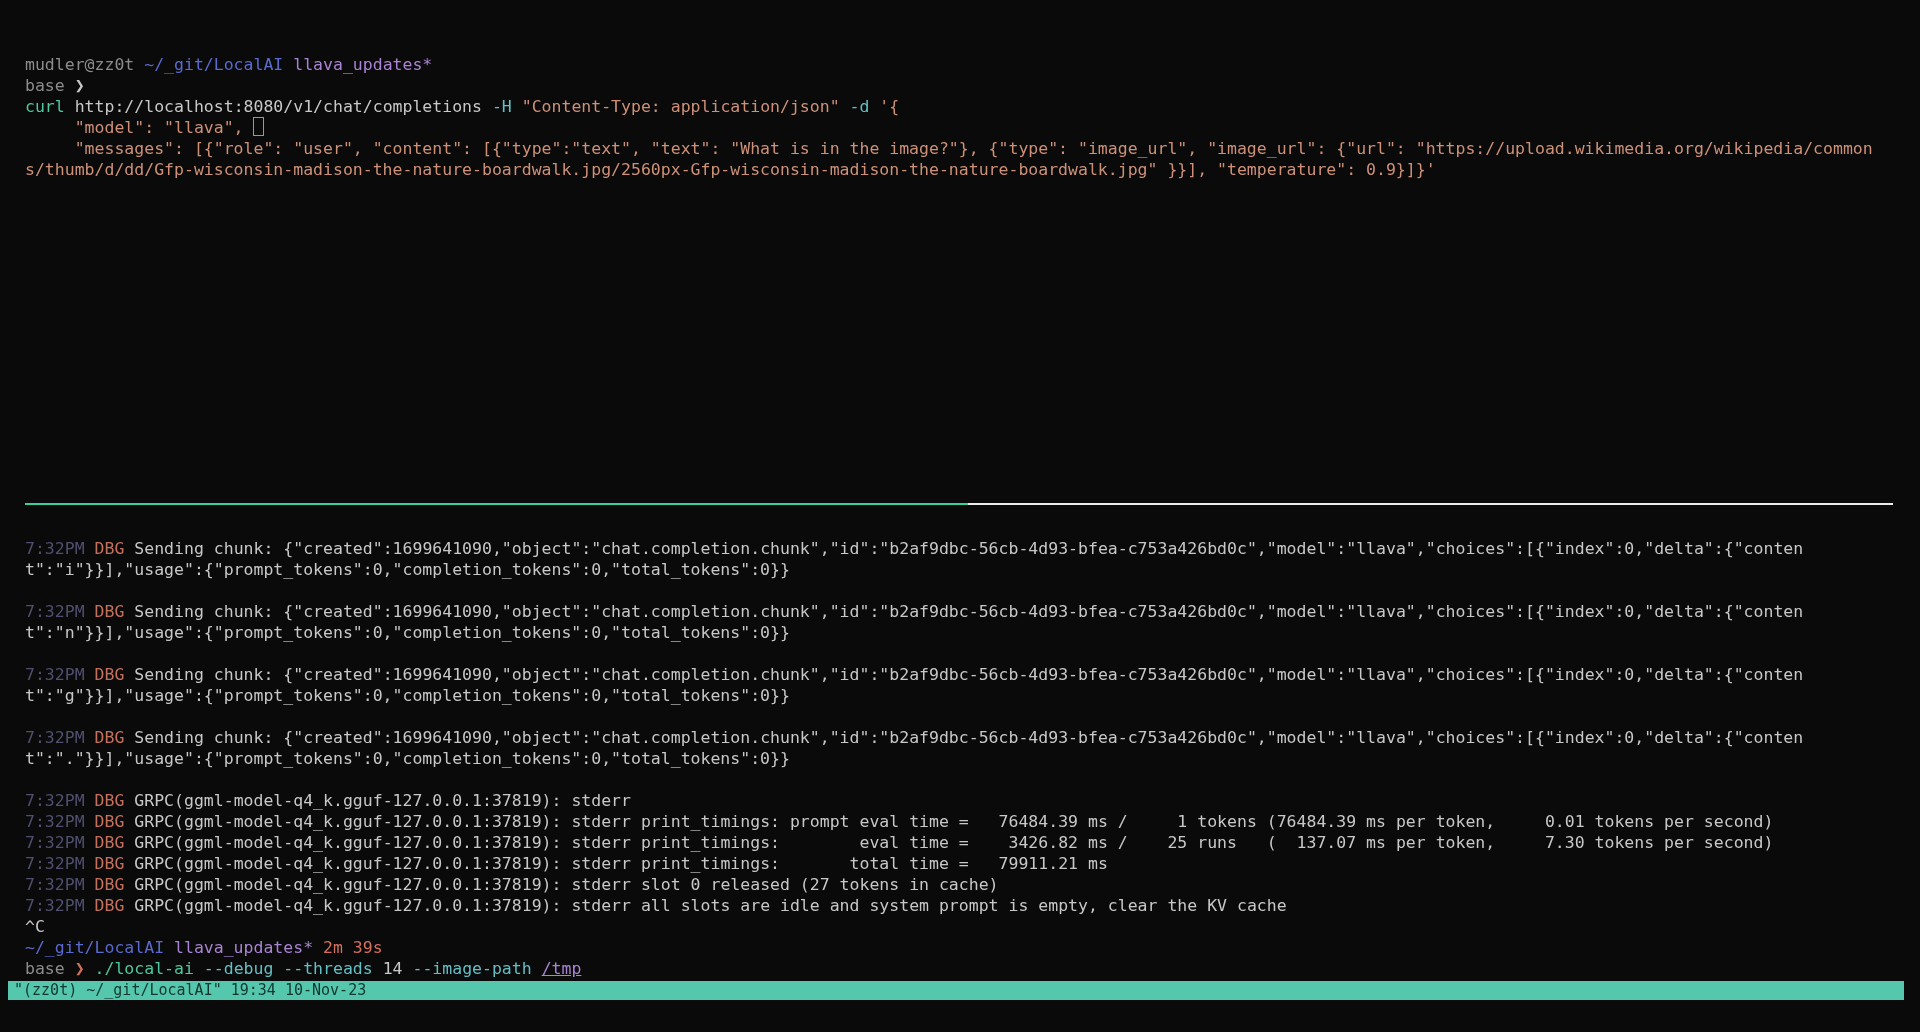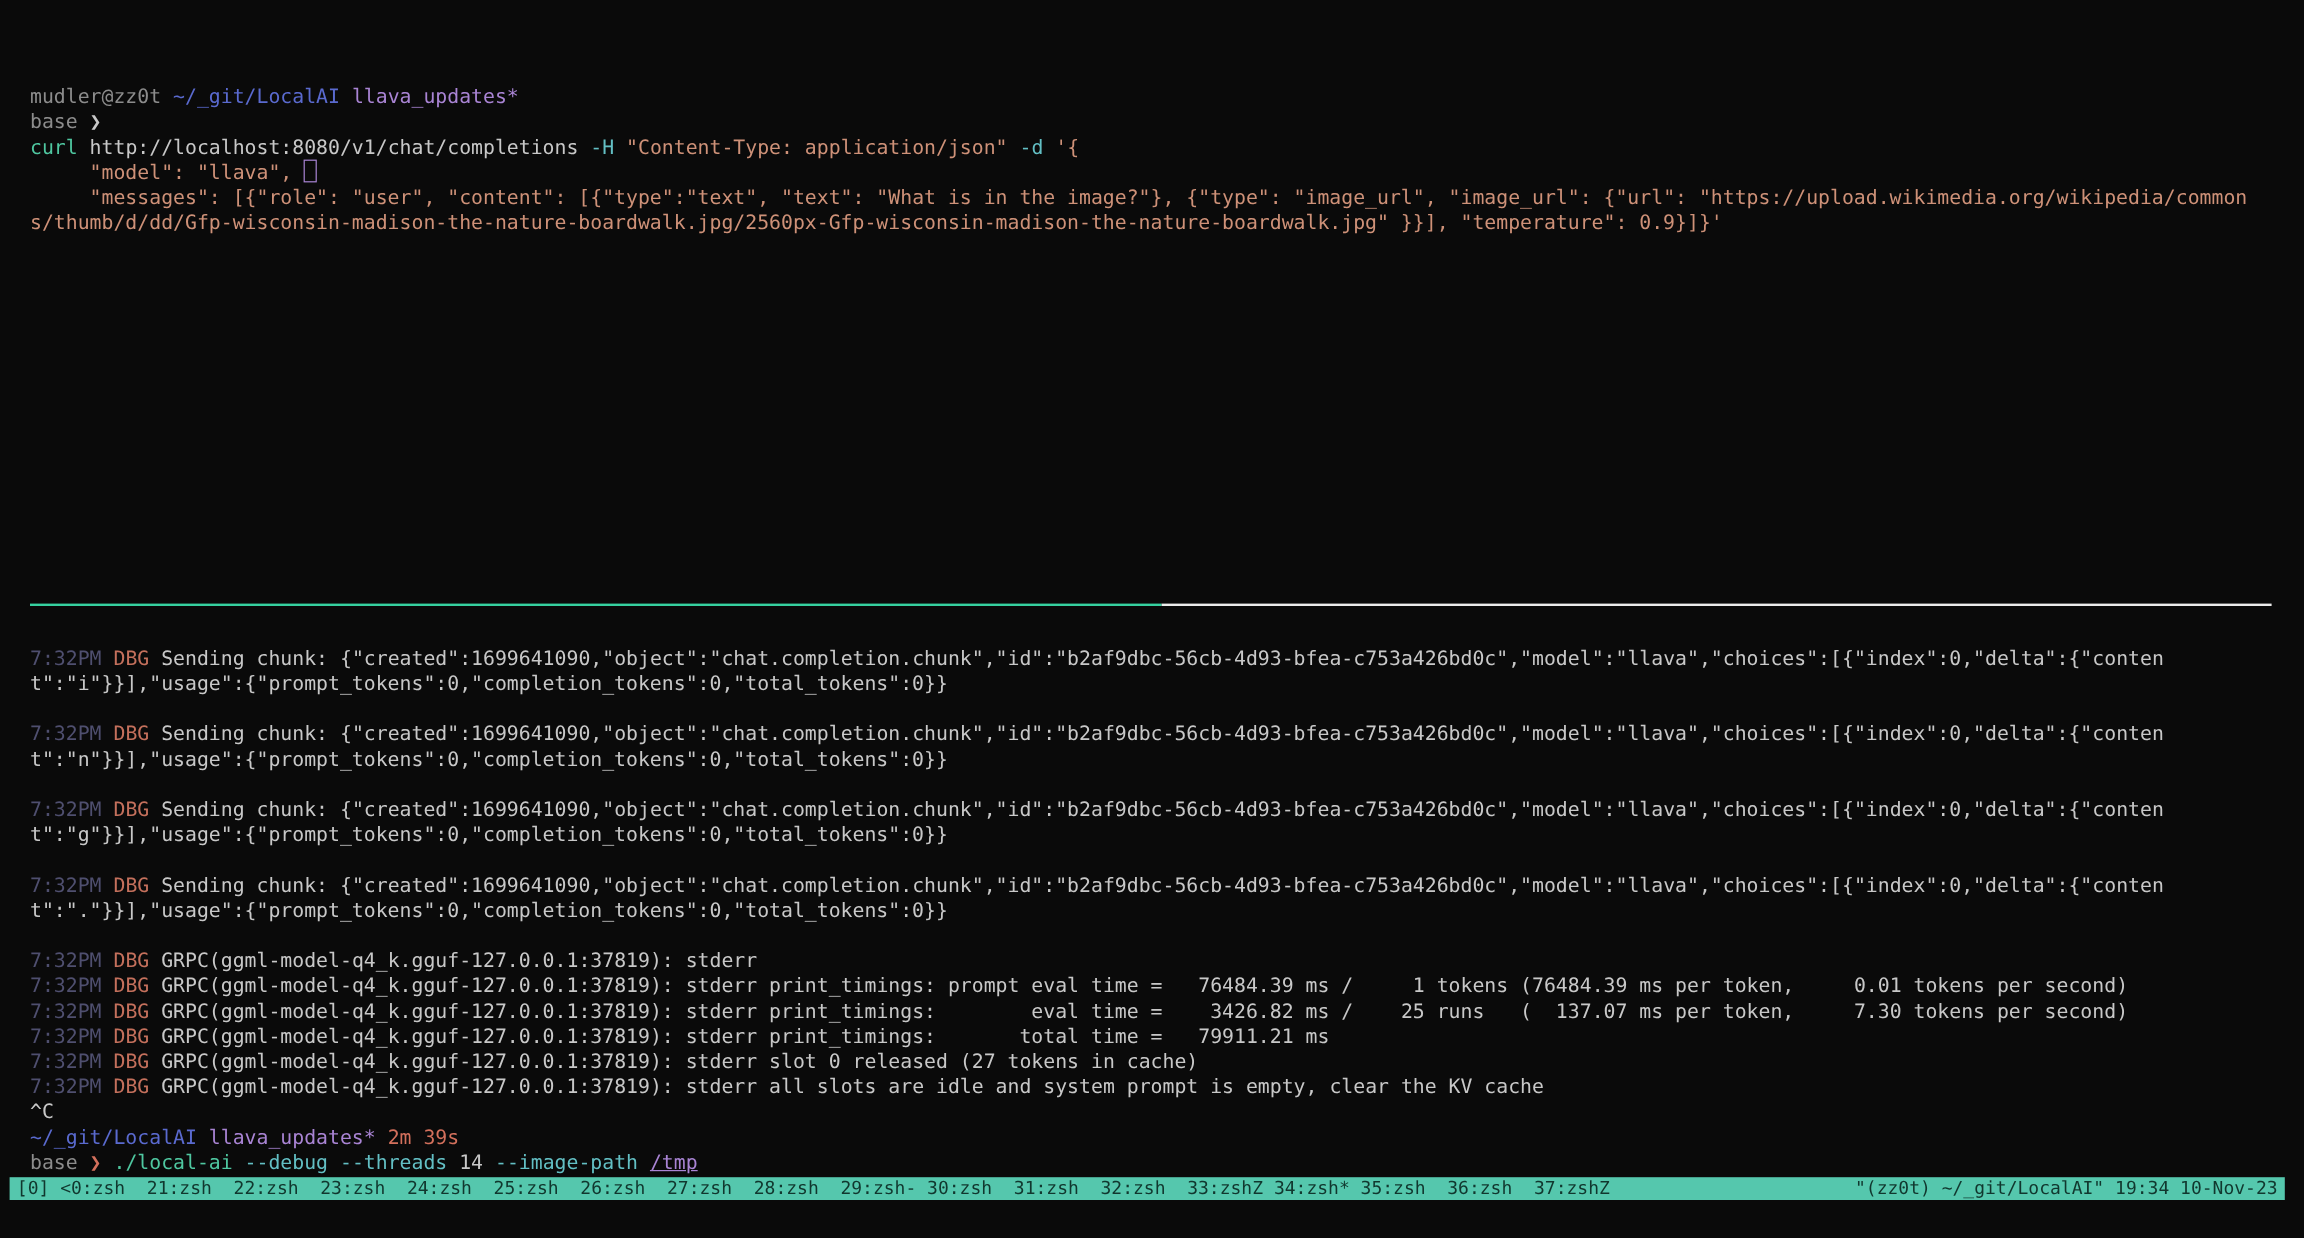--- a/index.html
+++ b/index.html
@@ -1,19 +1,19 @@
 <!DOCTYPE html>
 <html style="--bg: #0a0a0a; --fg: #c8c8c8; --gray: #8c8c8c; --blue: #5a6acf; --purple: #a984d4; --green: #4fc7a0; --cyan: #63bfc4; --orange: #ce9178; --timestamp: #4f4f6f; --dbg: #c4705c; --salmon: #d3705c; --divider_green: #36d1a0; --divider_white: #ececec; --status_bg: #55c7ad; --status_fg: #11372e;"><head>
 <meta charset="utf-8">
 <style>
   html,body{margin:0;padding:0;background:#0a0a0a;width:1920px;height:1032px;overflow:hidden;}
   body{font-family:"DejaVu Sans Mono", monospace;font-size:16.5px;color:#c8c8c8;}
   #terminal{position:absolute;inset:0;background:#0a0a0a;}
   .pane-lines{position:absolute;left:25px;width:1852px;white-space:pre-wrap;word-break:break-all;line-height:21px;}
-  #top-pane-lines{top:54px;margin-top:16px;}
+  #top-pane-lines{top:54px;}
   #log-pane-lines{top:538px;}
   .tline{min-height:21px;}
   .cursor{display:inline-block;width:9px;height:17px;border:1.5px solid var(--purple);vertical-align:-3px;}
   #pane-divider{position:absolute;top:503px;left:0;width:1920px;height:2px;background:transparent;}
   #divider-active{position:absolute;left:25px;top:0;width:943px;height:2px;background:var(--divider_green);}
   #divider-rest{position:absolute;left:968px;top:0;width:925px;height:2px;background:var(--divider_white);}
   #status-bar{position:absolute;top:981px;left:8px;width:1896px;height:19px;background:var(--status_bg);
     color:var(--status_fg);font-size:15px;line-height:19px;display:flex;justify-content:space-between;
     padding:0 6px;box-sizing:border-box;white-space:pre;overflow:hidden;}
   #status-left,#status-right{white-space:pre;}
@@ -26,17 +26,16 @@
   <div id="top-pane-lines" class="pane-lines"><div class="tline"><span style="color: rgb(140, 140, 140);">mudler@zz0t </span><span style="color: rgb(90, 106, 207);">~/_git/LocalAI</span><span style="color: rgb(169, 132, 212);"> llava_updates*</span></div><div class="tline"><span style="color: rgb(140, 140, 140);">base </span><span style="color: rgb(200, 200, 200);">❯</span></div><div class="tline"><span style="color: rgb(79, 199, 160);">curl</span><span style="color: rgb(200, 200, 200);"> http://localhost:8080/v1/chat/completions </span><span style="color: rgb(99, 191, 196);">-H</span><span style="color: rgb(200, 200, 200);"> </span><span style="color: rgb(206, 145, 120);">"Content-Type: application/json"</span><span style="color: rgb(200, 200, 200);"> </span><span style="color: rgb(99, 191, 196);">-d</span><span style="color: rgb(200, 200, 200);"> </span><span style="color: rgb(206, 145, 120);">'{</span></div><div class="tline"><span style="color: rgb(206, 145, 120);">     "model": "llava", </span><span class="cursor" style="border-color: rgb(169, 132, 212);"></span></div><div class="tline"><span style="color: rgb(206, 145, 120);">     "messages": [{"role": "user", "content": [{"type":"text", "text": "What is in the image?"}, {"type": "image_url", "image_url": {"url": "https://upload.wikimedia.org/wikipedia/commons/thumb/d/dd/Gfp-wisconsin-madison-the-nature-boardwalk.jpg/2560px-Gfp-wisconsin-madison-the-nature-boardwalk.jpg" }}], "temperature": 0.9}]}'</span></div></div>
 
   <div id="pane-divider">
     <div id="divider-active"></div>
     <div id="divider-rest"></div>
   </div>
 
   <div id="log-pane-lines" class="pane-lines"><div class="tline"><span style="color: rgb(79, 79, 111);">7:32PM </span><span style="color: rgb(196, 112, 92);">DBG </span><span style="color: rgb(200, 200, 200);">Sending chunk: {"created":1699641090,"object":"chat.completion.chunk","id":"b2af9dbc-56cb-4d93-bfea-c753a426bd0c","model":"llava","choices":[{"index":0,"delta":{"content":"i"}}],"usage":{"prompt_tokens":0,"completion_tokens":0,"total_tokens":0}}</span></div><div class="tline">&nbsp;</div><div class="tline"><span style="color: rgb(79, 79, 111);">7:32PM </span><span style="color: rgb(196, 112, 92);">DBG </span><span style="color: rgb(200, 200, 200);">Sending chunk: {"created":1699641090,"object":"chat.completion.chunk","id":"b2af9dbc-56cb-4d93-bfea-c753a426bd0c","model":"llava","choices":[{"index":0,"delta":{"content":"n"}}],"usage":{"prompt_tokens":0,"completion_tokens":0,"total_tokens":0}}</span></div><div class="tline">&nbsp;</div><div class="tline"><span style="color: rgb(79, 79, 111);">7:32PM </span><span style="color: rgb(196, 112, 92);">DBG </span><span style="color: rgb(200, 200, 200);">Sending chunk: {"created":1699641090,"object":"chat.completion.chunk","id":"b2af9dbc-56cb-4d93-bfea-c753a426bd0c","model":"llava","choices":[{"index":0,"delta":{"content":"g"}}],"usage":{"prompt_tokens":0,"completion_tokens":0,"total_tokens":0}}</span></div><div class="tline">&nbsp;</div><div class="tline"><span style="color: rgb(79, 79, 111);">7:32PM </span><span style="color: rgb(196, 112, 92);">DBG </span><span style="color: rgb(200, 200, 200);">Sending chunk: {"created":1699641090,"object":"chat.completion.chunk","id":"b2af9dbc-56cb-4d93-bfea-c753a426bd0c","model":"llava","choices":[{"index":0,"delta":{"content":"."}}],"usage":{"prompt_tokens":0,"completion_tokens":0,"total_tokens":0}}</span></div><div class="tline">&nbsp;</div><div class="tline"><span style="color: rgb(79, 79, 111);">7:32PM </span><span style="color: rgb(196, 112, 92);">DBG </span><span style="color: rgb(200, 200, 200);">GRPC(ggml-model-q4_k.gguf-127.0.0.1:37819): stderr </span></div><div class="tline"><span style="color: rgb(79, 79, 111);">7:32PM </span><span style="color: rgb(196, 112, 92);">DBG </span><span style="color: rgb(200, 200, 200);">GRPC(ggml-model-q4_k.gguf-127.0.0.1:37819): stderr print_timings: prompt eval time =   76484.39 ms /     1 tokens (76484.39 ms per token,     0.01 tokens per second)</span></div><div class="tline"><span style="color: rgb(79, 79, 111);">7:32PM </span><span style="color: rgb(196, 112, 92);">DBG </span><span style="color: rgb(200, 200, 200);">GRPC(ggml-model-q4_k.gguf-127.0.0.1:37819): stderr print_timings:        eval time =    3426.82 ms /    25 runs   (  137.07 ms per token,     7.30 tokens per second)</span></div><div class="tline"><span style="color: rgb(79, 79, 111);">7:32PM </span><span style="color: rgb(196, 112, 92);">DBG </span><span style="color: rgb(200, 200, 200);">GRPC(ggml-model-q4_k.gguf-127.0.0.1:37819): stderr print_timings:       total time =   79911.21 ms</span></div><div class="tline"><span style="color: rgb(79, 79, 111);">7:32PM </span><span style="color: rgb(196, 112, 92);">DBG </span><span style="color: rgb(200, 200, 200);">GRPC(ggml-model-q4_k.gguf-127.0.0.1:37819): stderr slot 0 released (27 tokens in cache)</span></div><div class="tline"><span style="color: rgb(79, 79, 111);">7:32PM </span><span style="color: rgb(196, 112, 92);">DBG </span><span style="color: rgb(200, 200, 200);">GRPC(ggml-model-q4_k.gguf-127.0.0.1:37819): stderr all slots are idle and system prompt is empty, clear the KV cache</span></div><div class="tline"><span style="color: rgb(200, 200, 200);">^C</span></div><div class="tline"><span style="color: rgb(90, 106, 207);">~/_git/LocalAI</span><span style="color: rgb(169, 132, 212);"> llava_updates*</span><span style="color: rgb(211, 112, 92);"> 2m 39s</span></div><div class="tline"><span style="color: rgb(140, 140, 140);">base </span><span style="color: rgb(211, 112, 92);">❯ </span><span style="color: rgb(79, 199, 160);">./local-ai</span><span style="color: rgb(200, 200, 200);"> </span><span style="color: rgb(99, 191, 196);">--debug</span><span style="color: rgb(200, 200, 200);"> </span><span style="color: rgb(99, 191, 196);">--threads</span><span style="color: rgb(200, 200, 200);"> 14 </span><span style="color: rgb(99, 191, 196);">--image-path</span><span style="color: rgb(200, 200, 200);"> </span><span style="color: rgb(169, 132, 212); text-decoration: underline;">/tmp</span></div></div>
 
   <div id="status-bar">
-    <span id="status-left">[0] &lt;0:zsh  21:zsh  22:zsh  23:zsh  24:zsh  25:zsh  26:zsh  27:zsh  28:zsh  29:zsh- 30:zsh  31:zsh  32:zsh  33:zshZ 34:zsh* 35:zsh  36:zsh  37:zshZ</span>
     <span id="status-right">"(zz0t) ~/_git/LocalAI" 19:34 10-Nov-23</span>
   </div>
 
 </div>
 
 </body></html>

